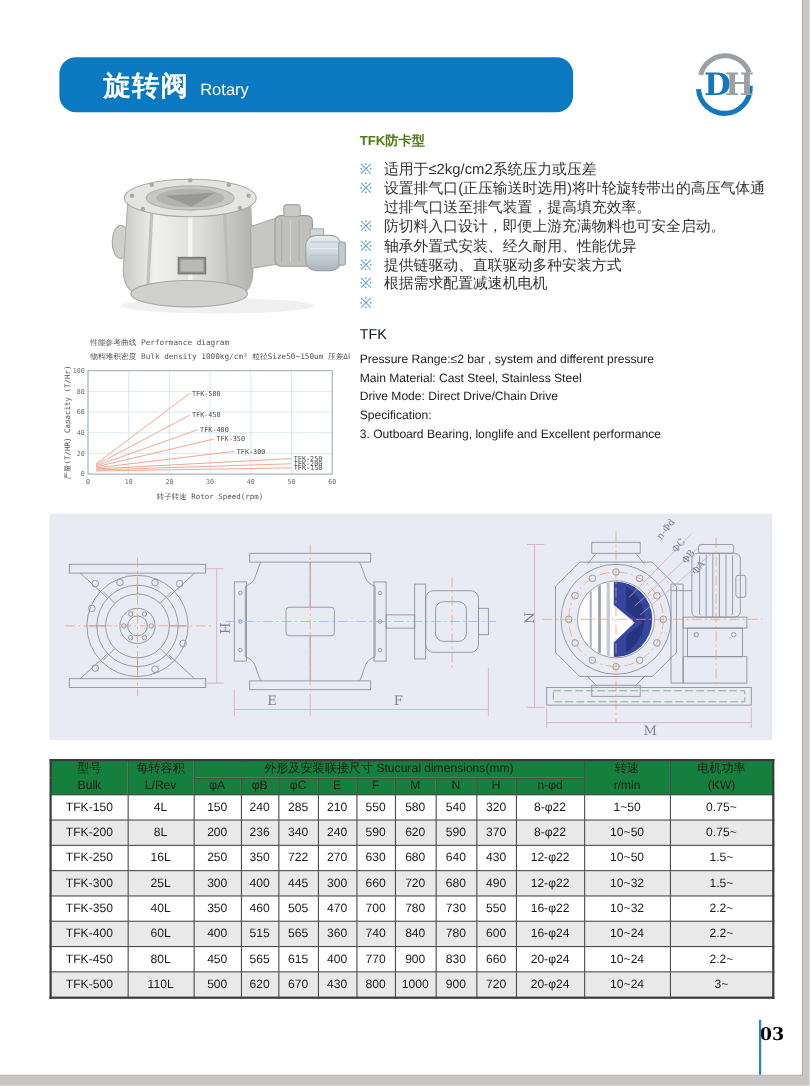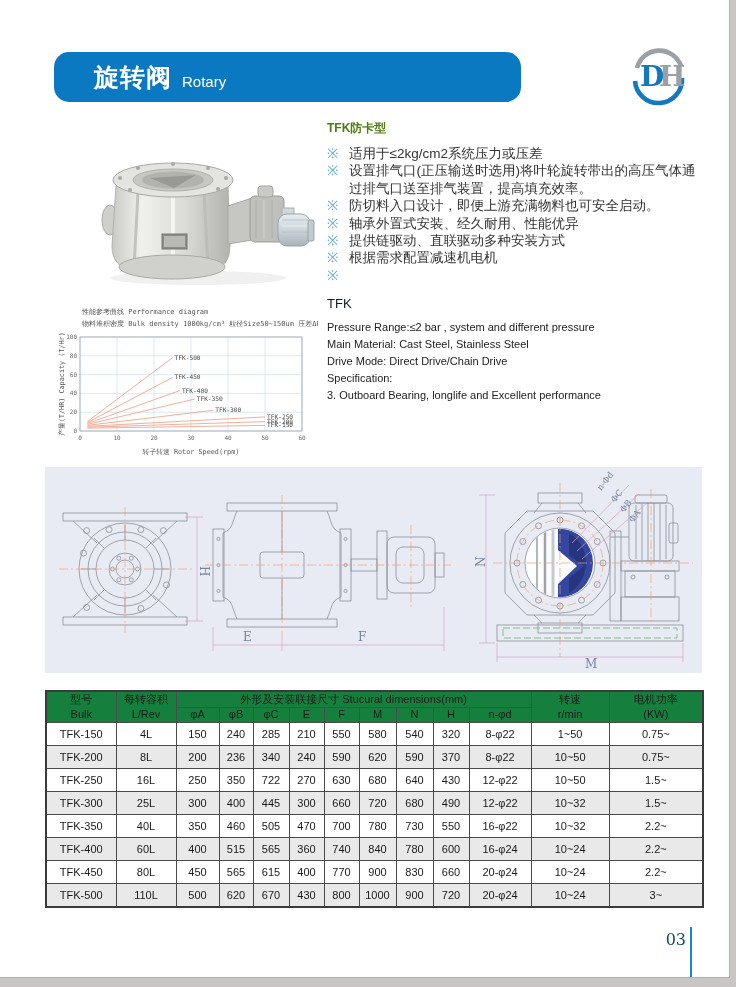--- a/index.html
+++ b/index.html
@@ -47,21 +47,21 @@
   
   .spec{position:absolute;left:45px;top:690px;width:657px;border-collapse:collapse;table-layout:fixed;}
   .spec th,.spec td{border:1px solid #4a4a4a;text-align:center;font-weight:normal;color:#1a1a1a;padding:0;}
   .spec{border:2px solid #3a3a3a;}
   .spec thead th{background:#15803d;font-size:11px;line-height:13px;}
   .spec thead .two div{line-height:15px;}
   .spec tbody td{font-size:11px;height:22px;background:#fff;}
   .spec tbody tr.alt td{background:#e9e9e9;}
 
   
-  .pagenum{position:absolute;left:652px;top:930px;width:34px;text-align:right;font-family:"DejaVu Serif",serif;font-weight:normal;font-size:16px;color:#0c4a6e;}
+  .pagenum{position:absolute;left:679px;top:930px;width:34px;text-align:right;font-family:"DejaVu Serif",serif;font-weight:bold;font-size:16px;color:#000000;}
   .pageline{position:absolute;left:690px;top:927px;width:2.4px;height:50px;background:#1f87cd;}
 </style>
 </head>
 <body>
 
 <div class="page">
 
   <div class="banner">
     <span class="zh">旋转阀</span>
     <span class="en">Rotary</span>

